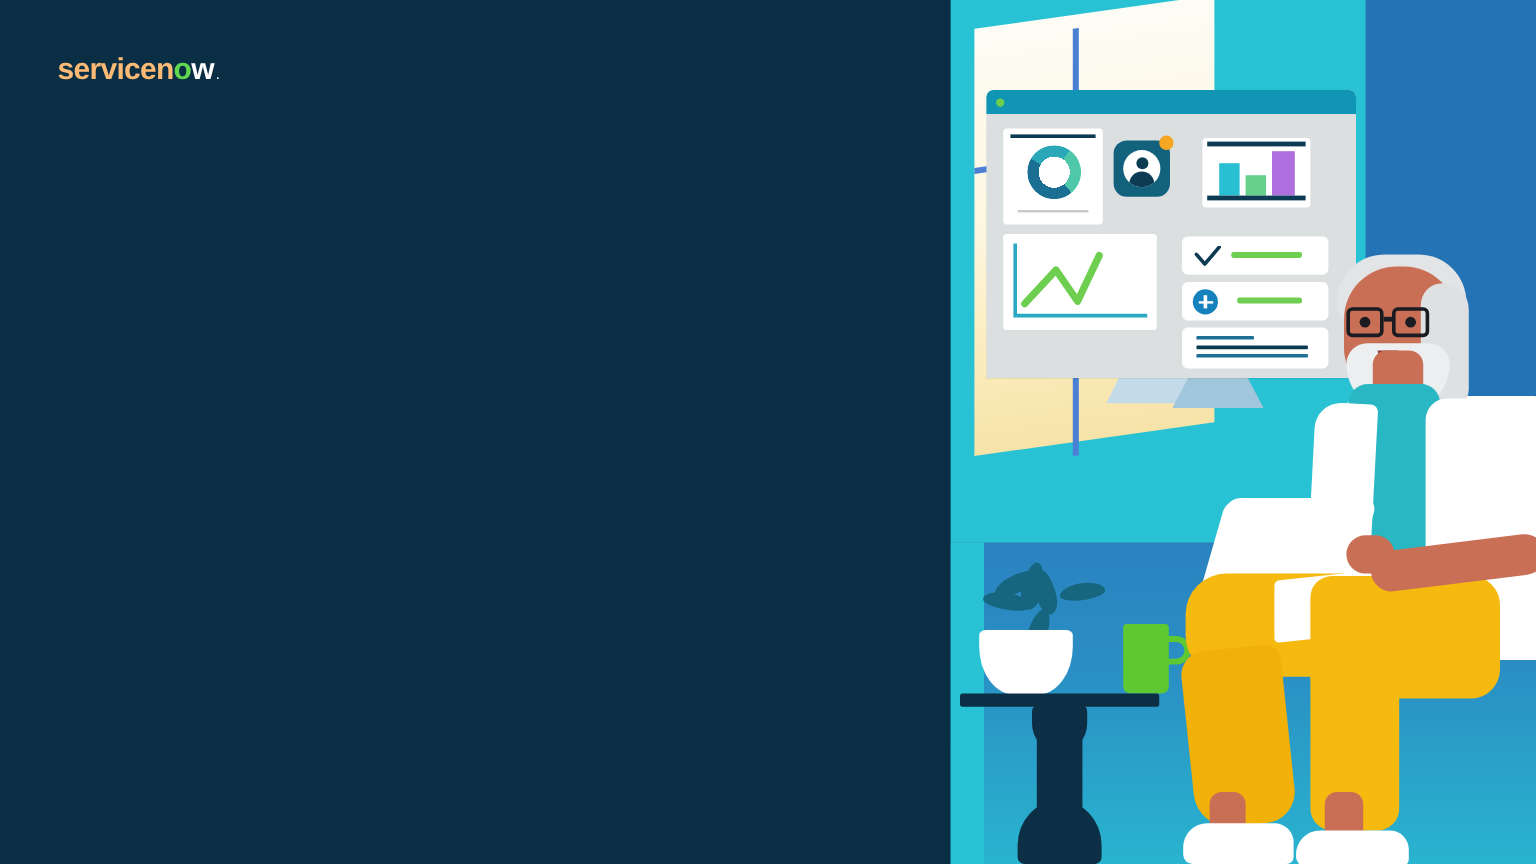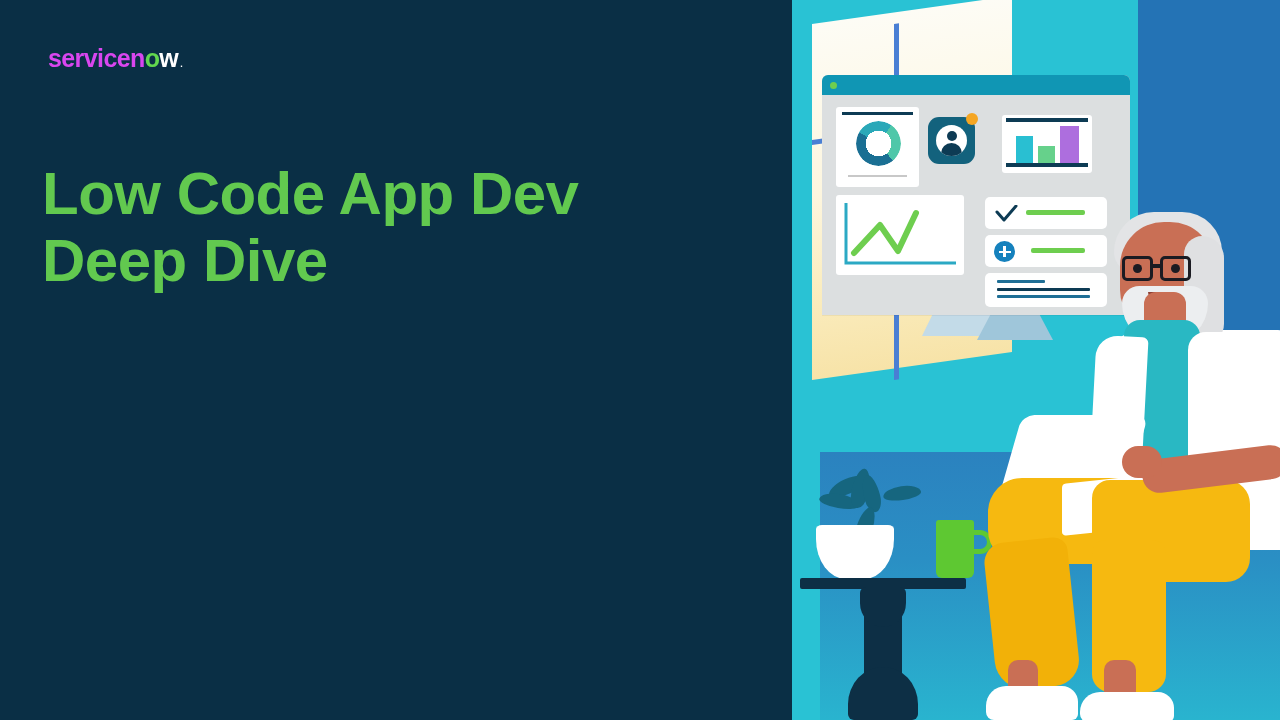--- a/index.html
+++ b/index.html
@@ -23,21 +23,21 @@
   }
   .logo {
     position:absolute; left:48px; top:46px;
     height:26px;
     display:flex; align-items:baseline;
     font-weight:bold; font-size:25px;
     letter-spacing:-0.6px;
     color:#ffffff;
     line-height:1;
   }
-  .logo .lg-a { color:#d946ef; }
+  .logo .lg-a { color:#fdba74; }
   .logo .lg-o {
     color:#62d84e;
     position:relative;
   }
   .logo .lg-b { color:#ffffff; }
   .logo .lg-tm {
     font-size:9px; color:#ffffff; margin-left:2px;
     position:relative; top:0px;
   }
 
@@ -592,19 +592,17 @@
 
   <div class="left-panel">
 
     <div class="logo">
       <span class="lg-a">servicen</span>
         <span class="lg-o">o</span>
         <span class="lg-b">w</span>
         <span class="lg-tm">.</span>
     </div>
 
-    <div class="title">Low Code App Dev
-Deep Dive</div>
 
 
   </div>
 
 </div>
 
 </body></html>

